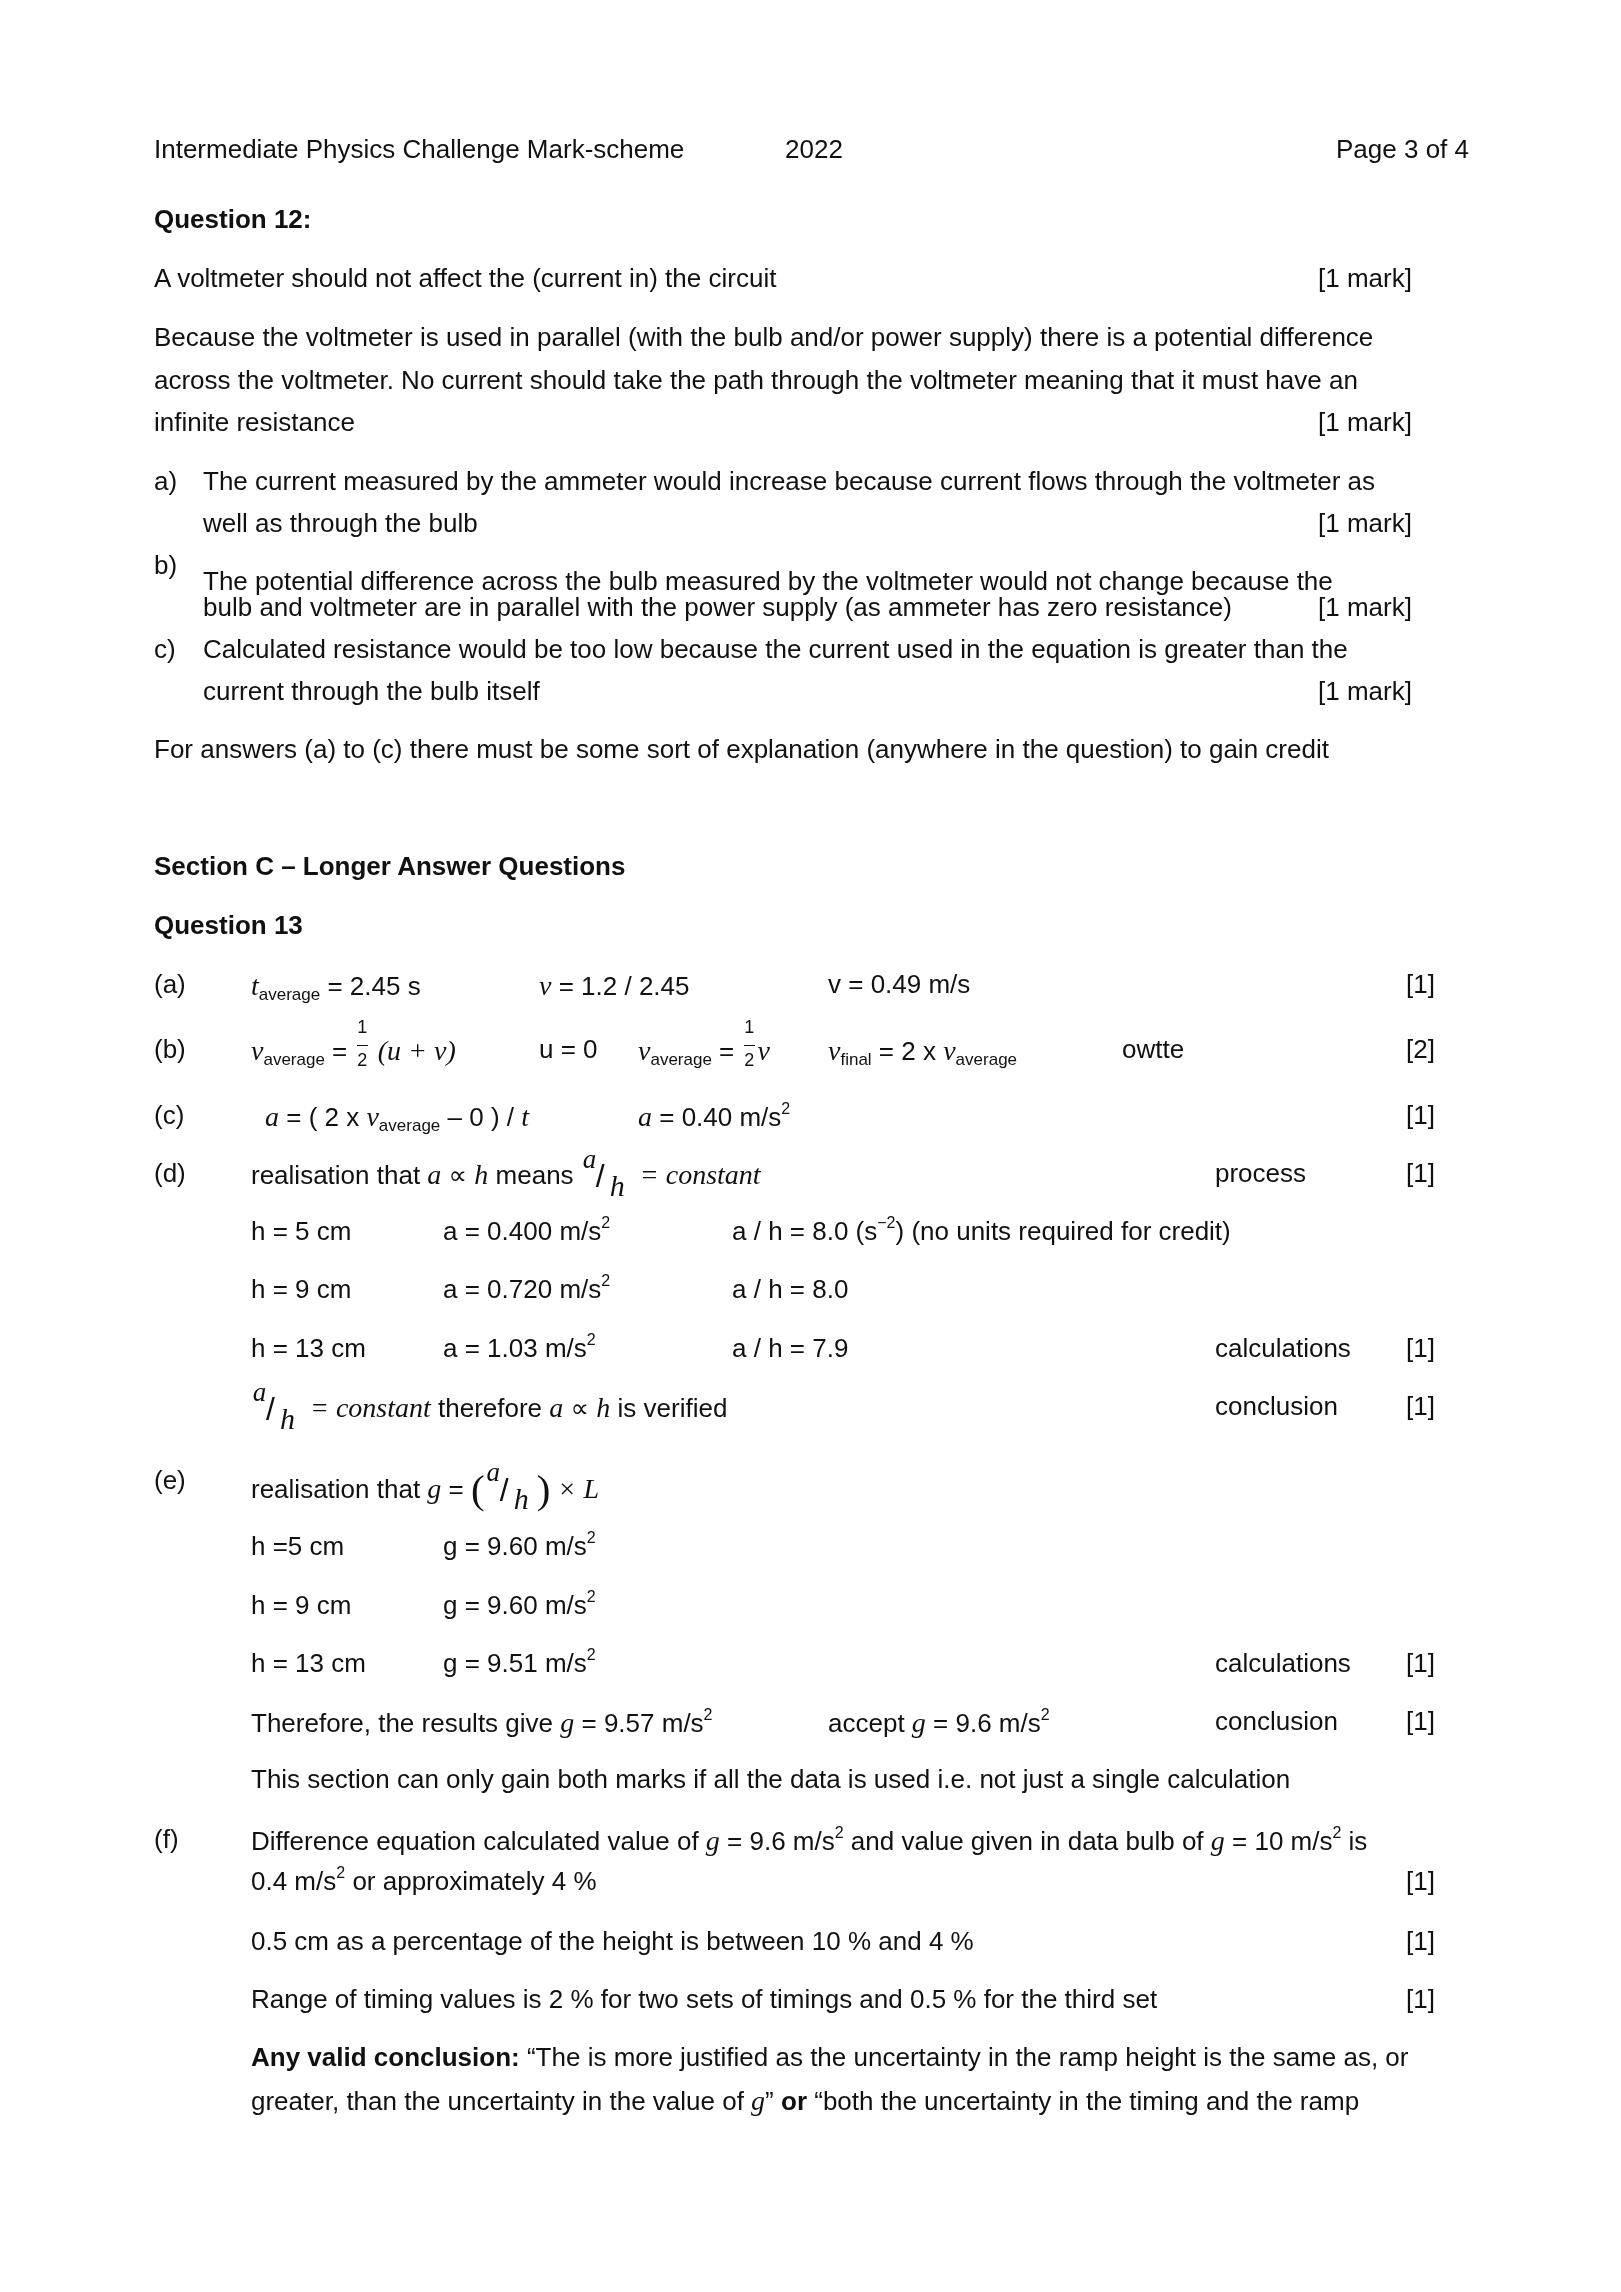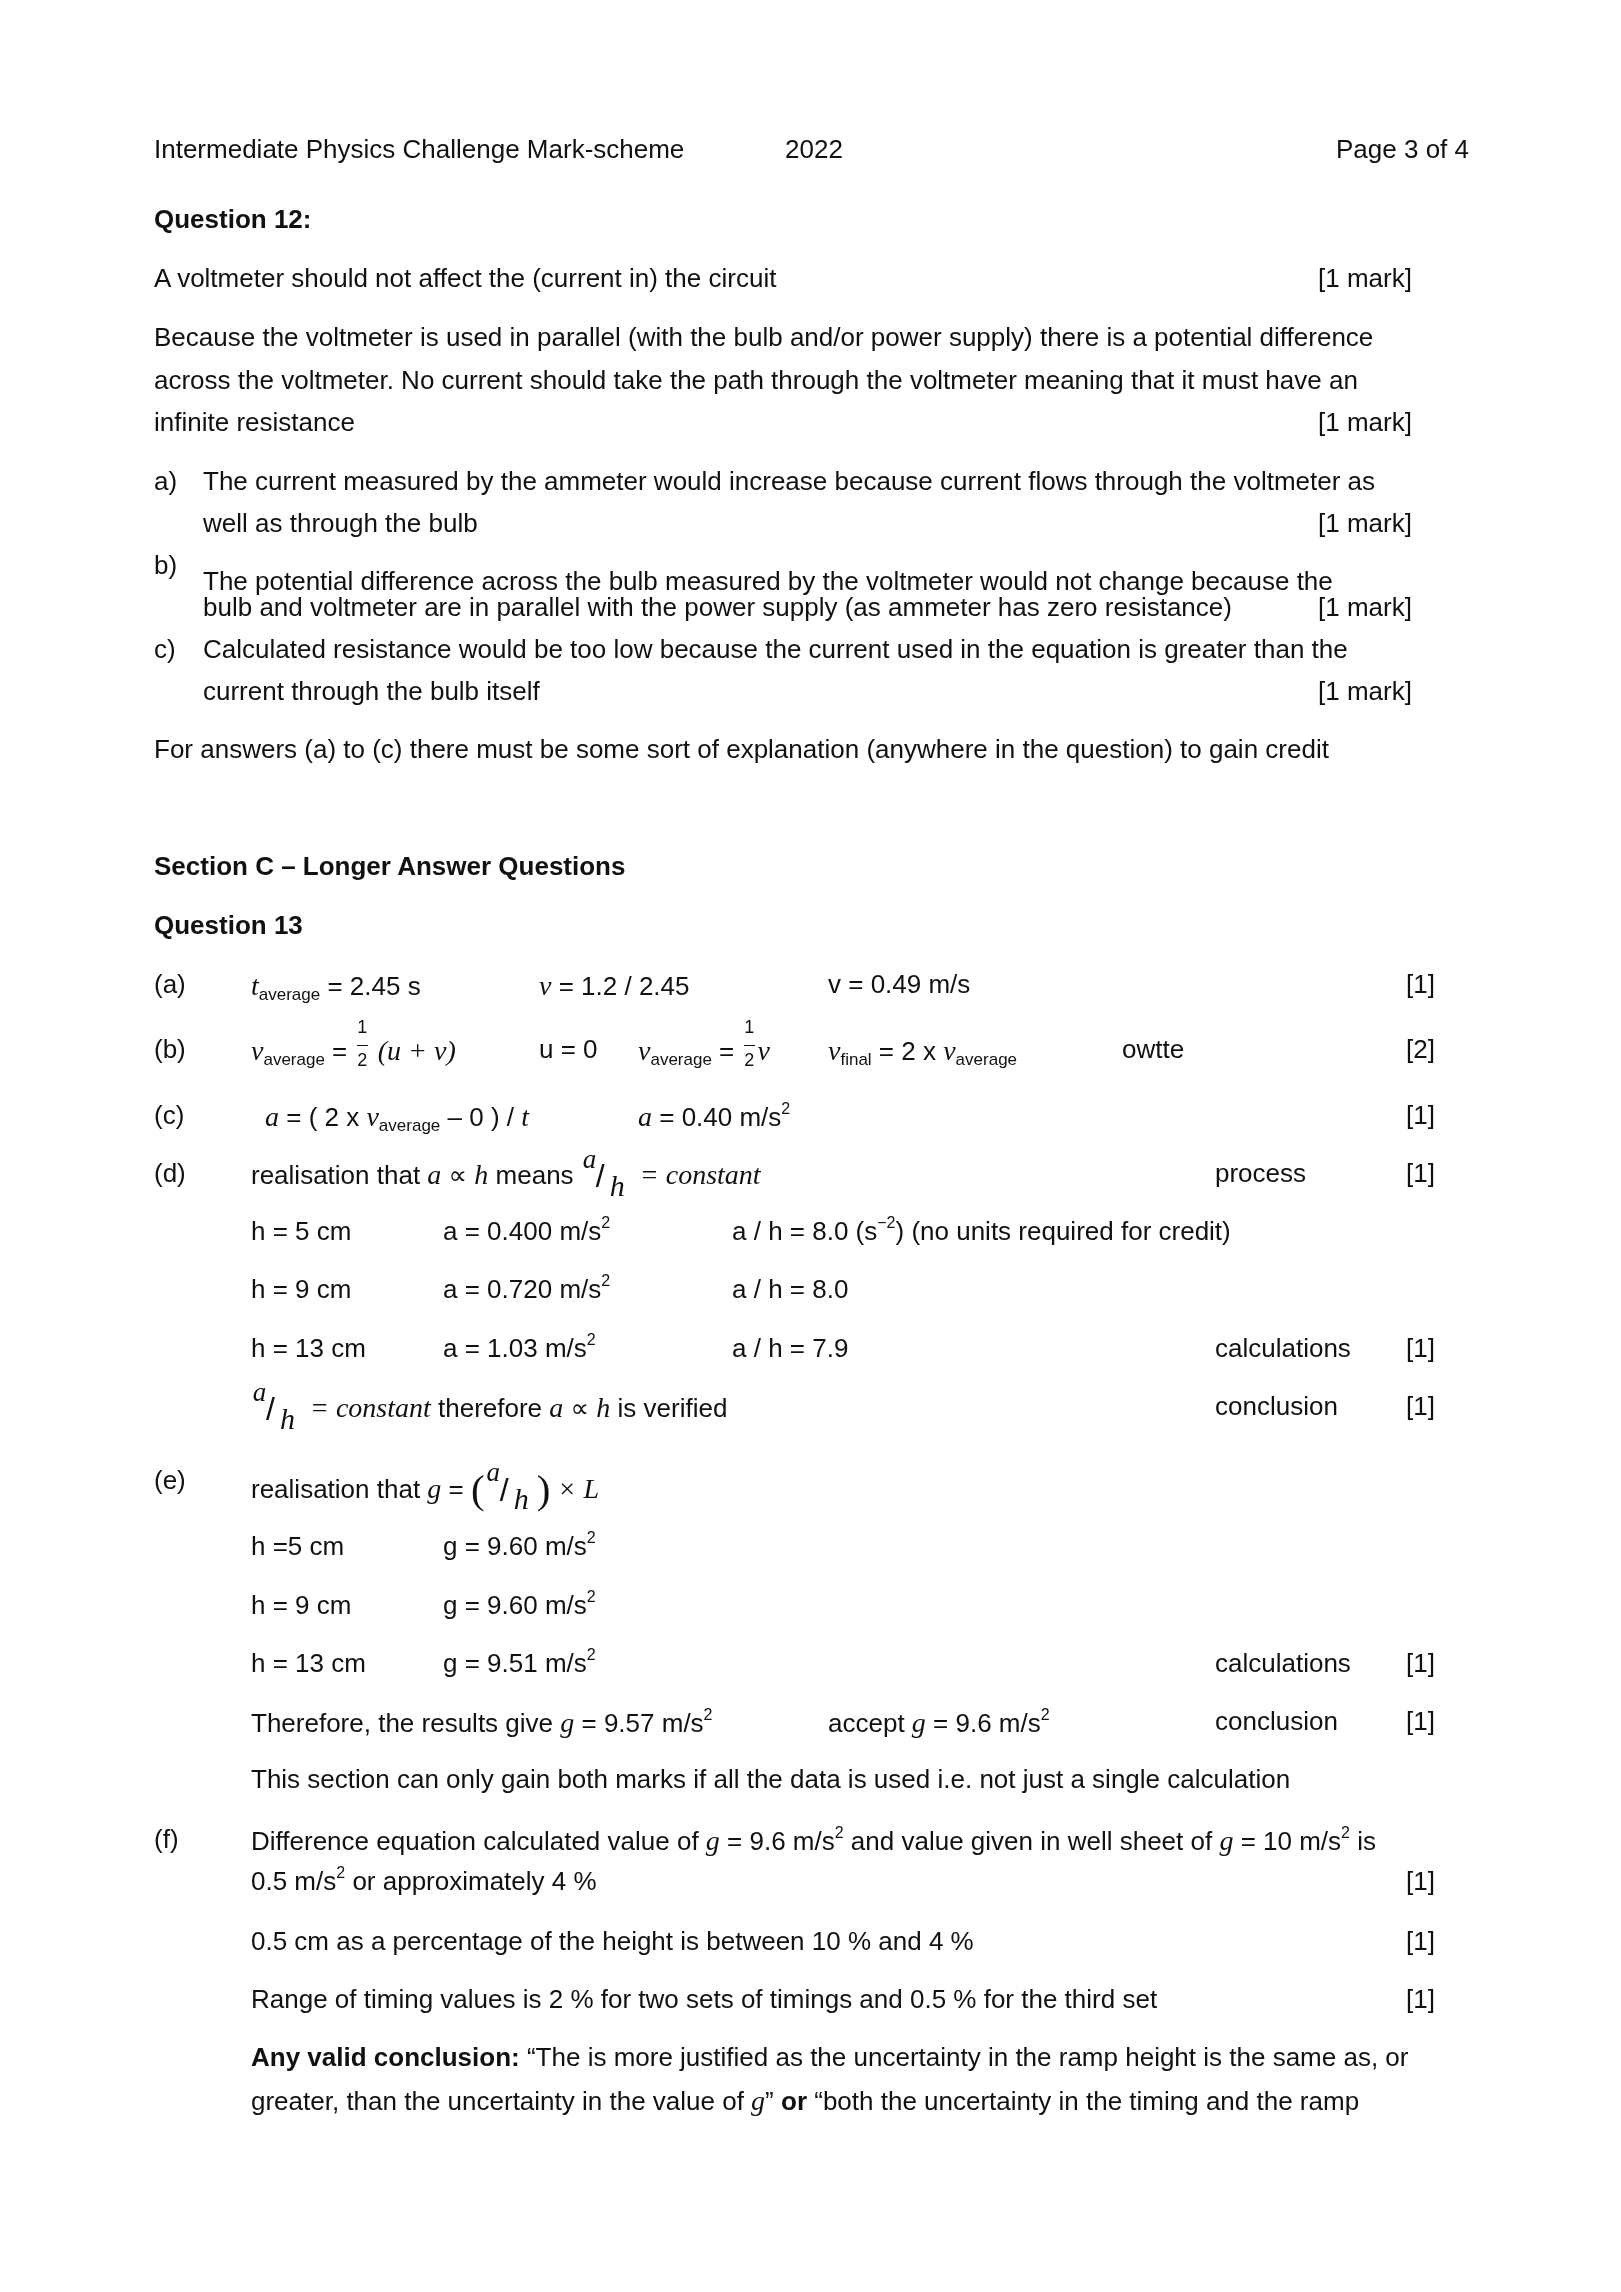--- a/index.html
+++ b/index.html
@@ -128,22 +128,22 @@
 </div>
 
 <div class="abs" style="left:251px;top:1706px;"><span>Therefore, the results give </span><span class="m">g</span><span> = 9.57 m/s</span><sup>2</sup></div>
 <div class="abs" style="left:828px;top:1706px;"><span>accept </span><span class="m">g</span><span> = 9.6 m/s</span><sup>2</sup></div>
 <div class="abs" style="left:1215px;top:1706px;">conclusion</div>
 <div class="abs" style="left:1406px;top:1706px;">[1]</div>
 
 <div class="abs" style="left:251px;top:1764px;">This section can only gain both marks if all the data is used i.e. not just a single calculation</div>
 
 <div class="abs" style="left:154px;top:1824px;">(f)</div>
-<div class="abs" style="left:251px;top:1824px;"><span>Difference equation calculated value of </span><span class="m">g</span><span> = 9.6 m/s</span><sup>2</sup><span> and value given in well sheet of </span><span class="m">g</span><span> = 10 m/s</span><sup>2</sup><span> is</span></div>
-<div class="abs" style="left:251px;top:1866px;"><span>0.5 m/s</span><sup>2</sup><span> or approximately 4 %</span></div>
+<div class="abs" style="left:251px;top:1824px;"><span>Difference equation calculated value of </span><span class="m">g</span><span> = 9.6 m/s</span><sup>2</sup><span> and value given in data bulb of </span><span class="m">g</span><span> = 10 m/s</span><sup>2</sup><span> is</span></div>
+<div class="abs" style="left:251px;top:1866px;"><span>0.4 m/s</span><sup>2</sup><span> or approximately 4 %</span></div>
 <div class="abs" style="left:1406px;top:1866px;">[1]</div>
 
 <div class="abs" style="left:251px;top:1926px;">0.5 cm as a percentage of the height is between 10 % and 4 %</div>
 <div class="abs" style="left:1406px;top:1926px;">[1]</div>
 
 <div class="abs" style="left:251px;top:1984px;">Range of timing values is 2 % for two sets of timings and 0.5 % for the third set</div>
 <div class="abs" style="left:1406px;top:1984px;">[1]</div>
 
 <div class="abs" style="left:251px;top:2042px;"><span class="b">Any valid conclusion:</span><span> “The is more justified as the uncertainty in the ramp height is the same as, or</span></div>
 <div class="abs" style="left:251px;top:2084px;"><span>greater, than the uncertainty in the value of </span><span class="m">g</span><span>” </span><span class="b">or</span><span> “both the uncertainty in the timing and the ramp</span></div>

